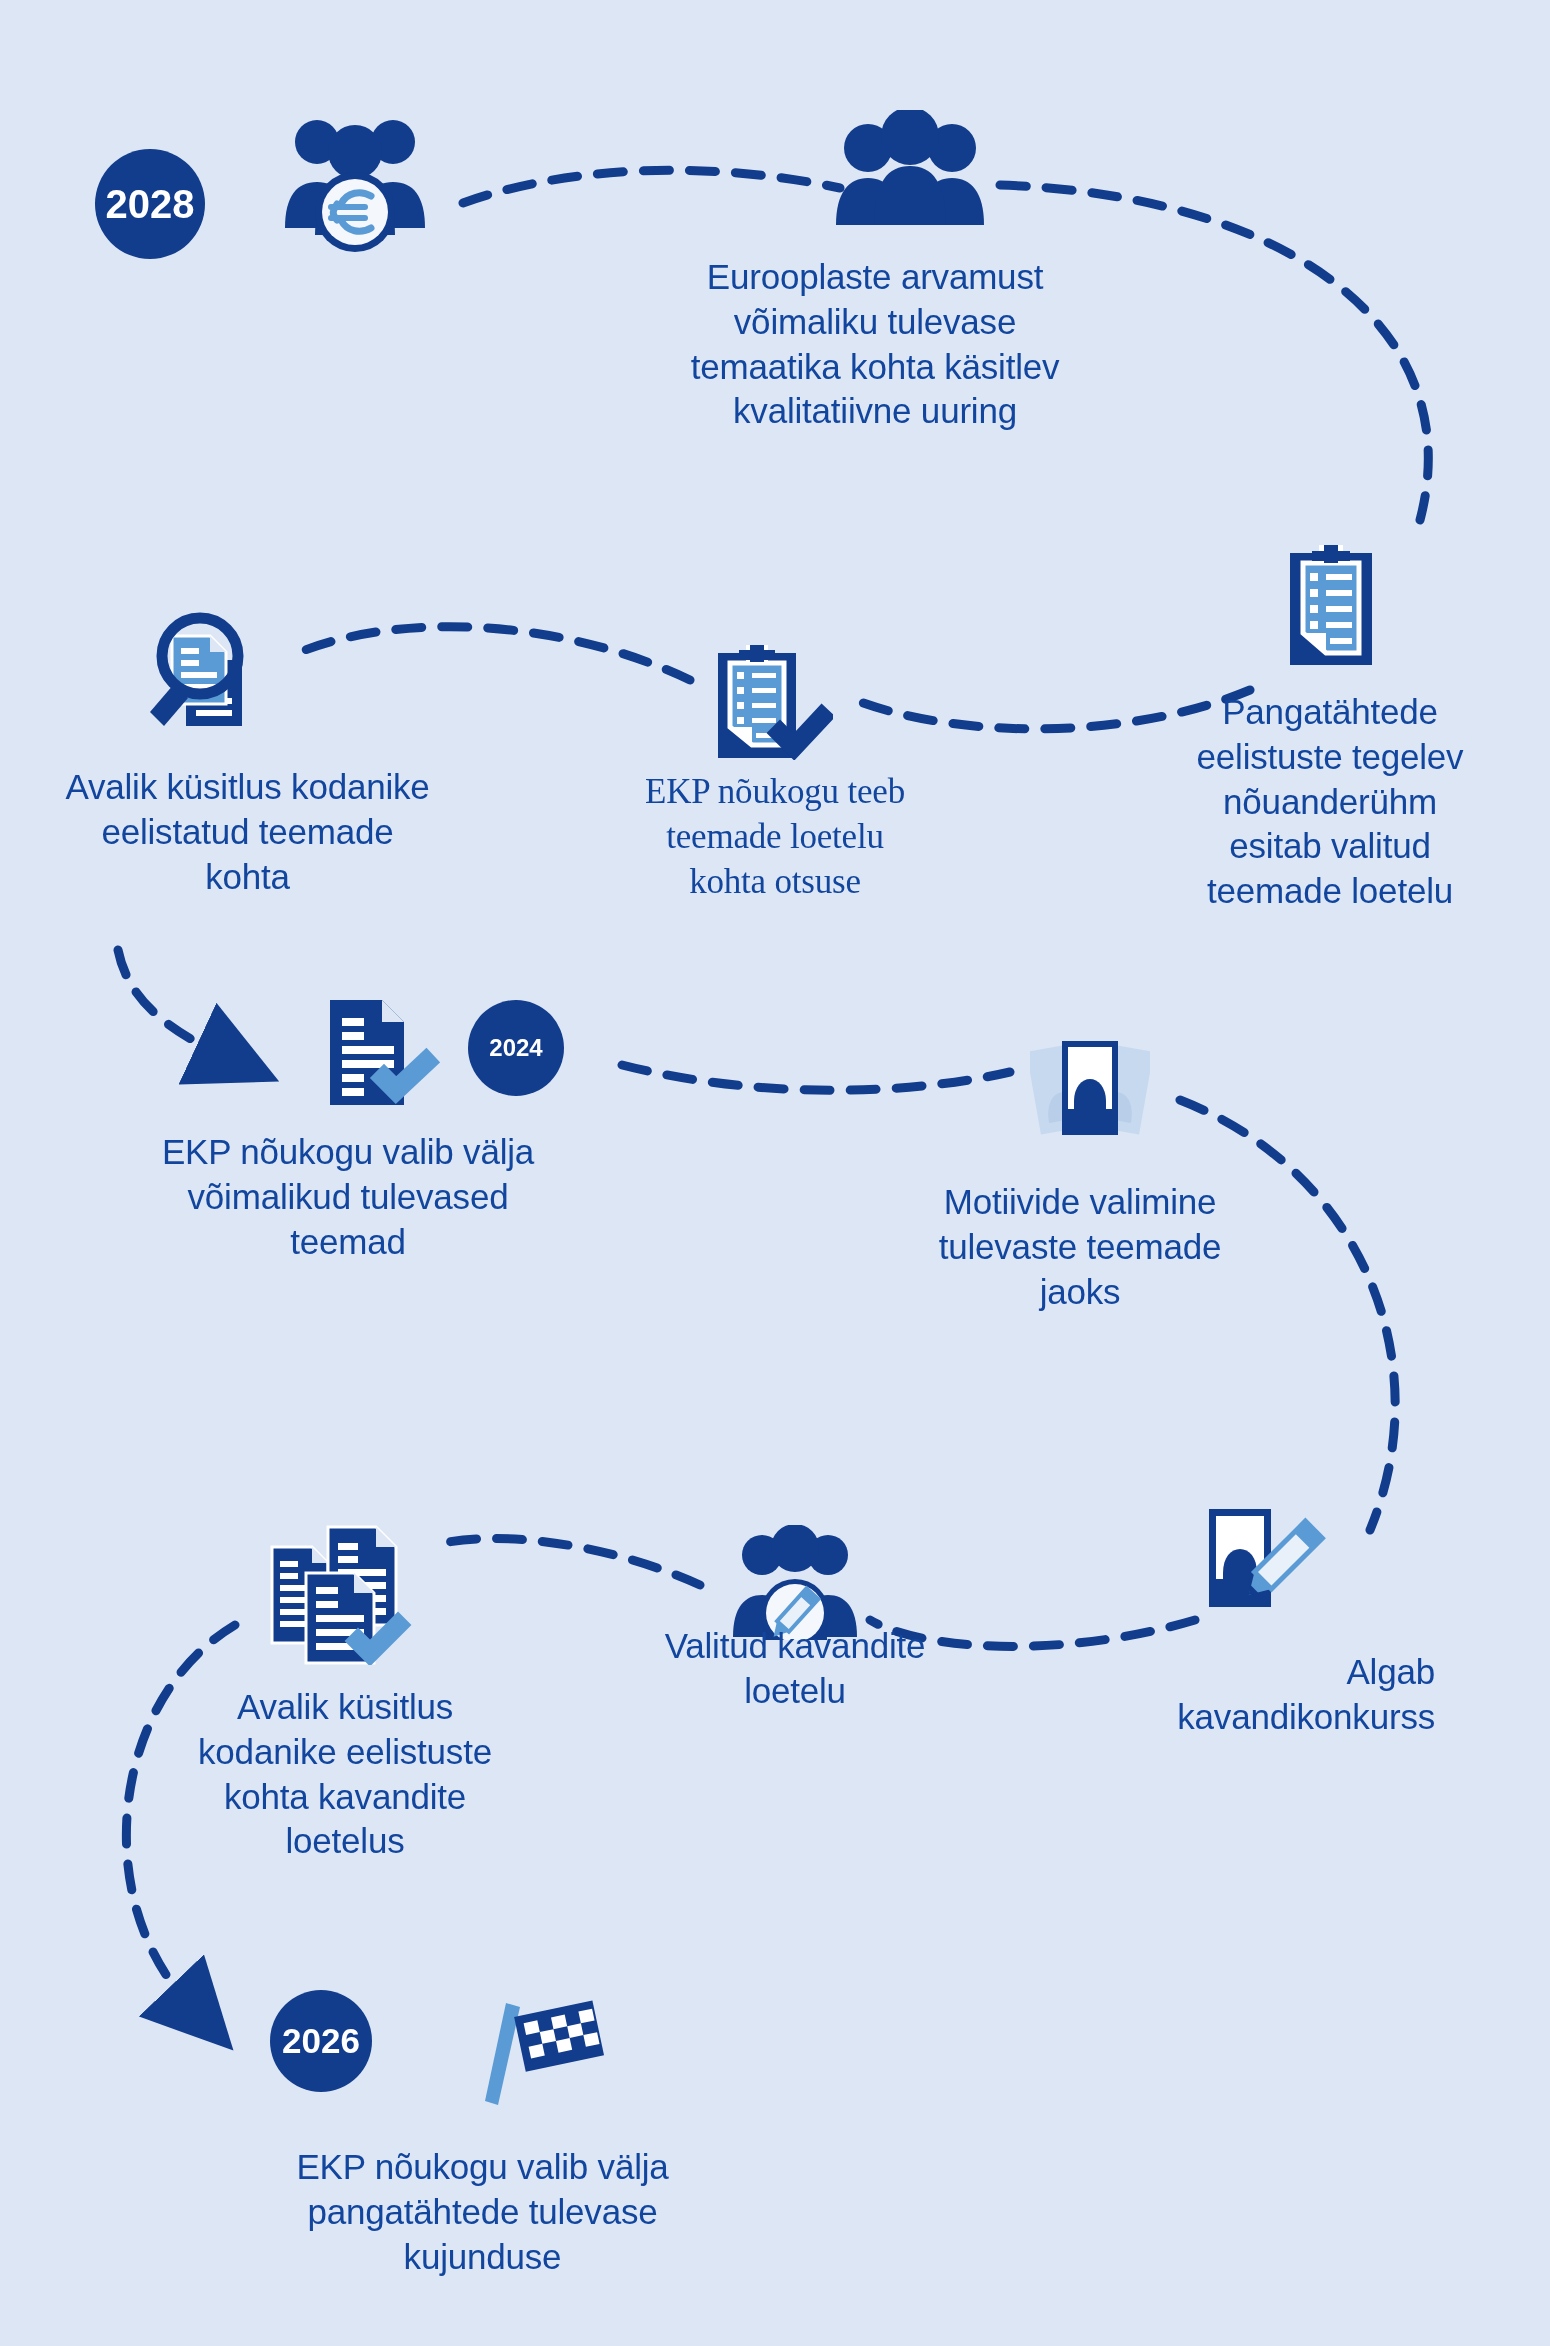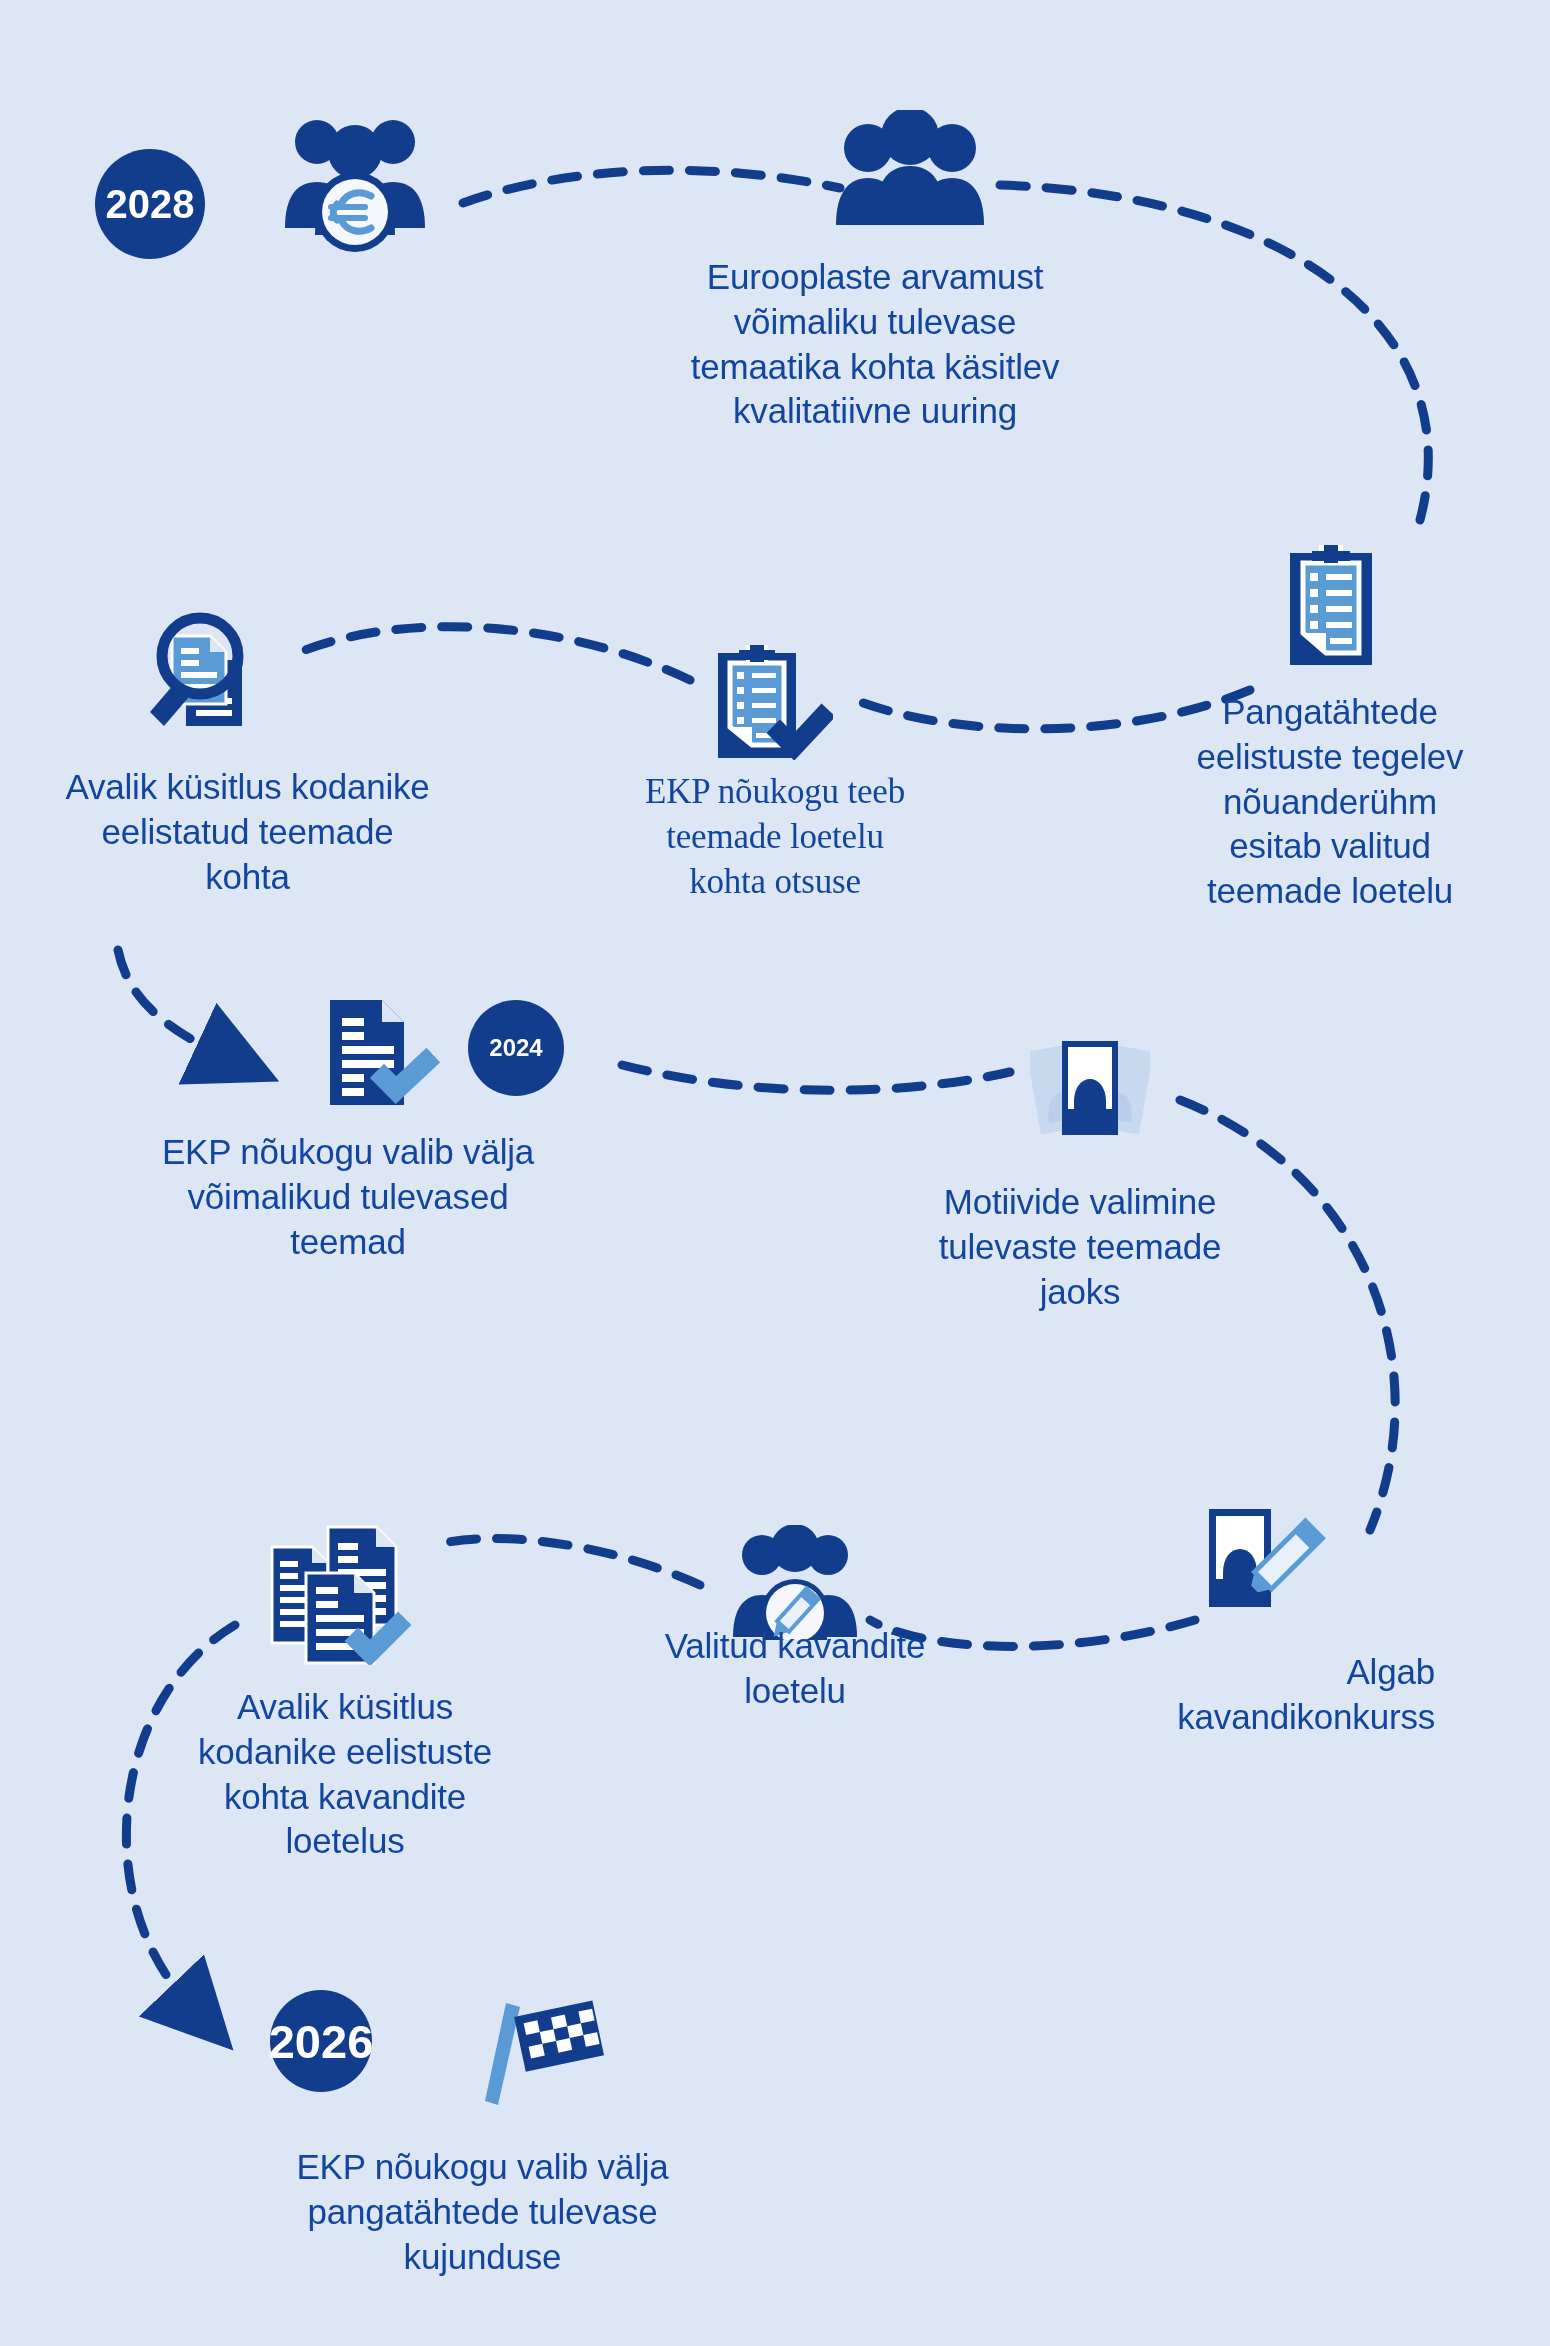--- a/index.html
+++ b/index.html
@@ -320,21 +320,21 @@
       </g>
       <path d="M88,116 L100,128 L128,100" fill="none" stroke="#5b9bd5" stroke-width="19" stroke-linecap="square"></path>
     </svg>
   </div>
 
   <div class="caption" style="left:160px; top:1685px; width:370px;">Avalik küsitlus
 kodanike eelistuste
 kohta kavandite
 loetelus</div>
 
-  <div class="year-badge" style="left:270px; top:1990px; width:102px; height:102px; font-size:47px;">
+  <div class="year-badge" style="left:270px; top:1990px; width:102px; height:102px; font-size:35px;">
     <span>2026</span>
   </div>
 
   <div class="icon-box" style="left:480px; top:1995px;">
     <svg width="125" height="115" viewBox="0 0 125 115" xmlns="http://www.w3.org/2000/svg">
       <path d="M26,8 L40,12 L18,110 L5,106 Z" fill="#5b9bd5"></path>
       <g transform="rotate(-12 85 45)">
         <rect x="40" y="12" width="80" height="56" fill="#123c8c"></rect>
         <g fill="#ffffff">
           <rect x="48" y="20" width="14" height="12"></rect>

